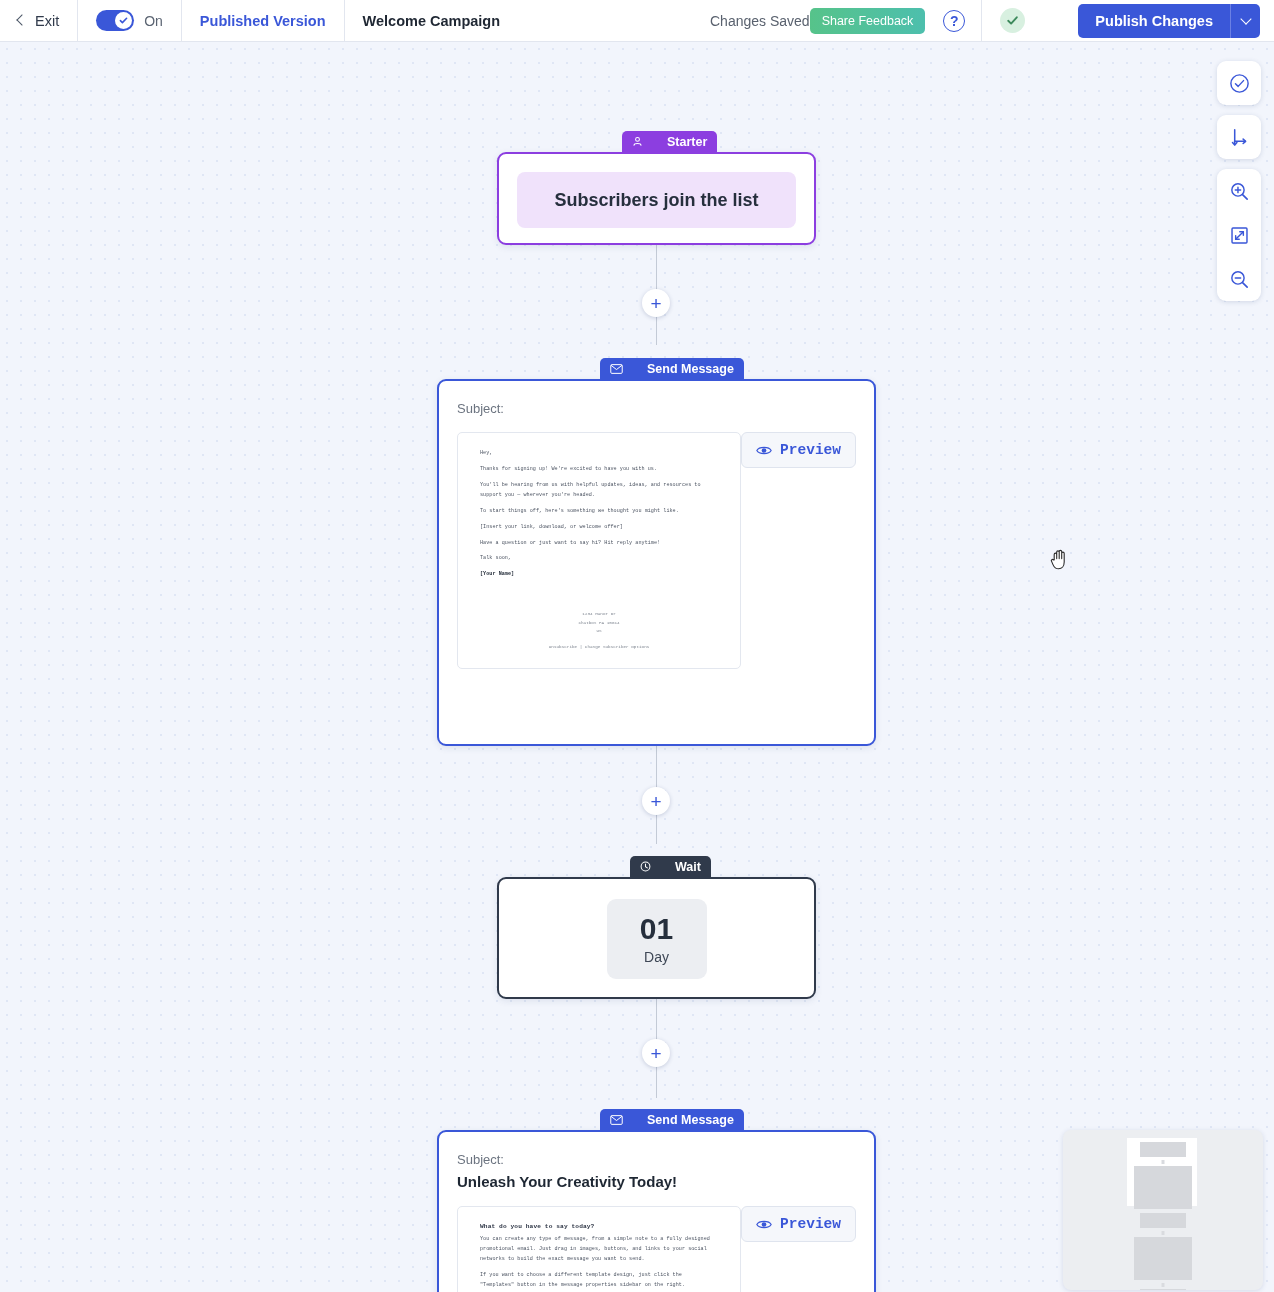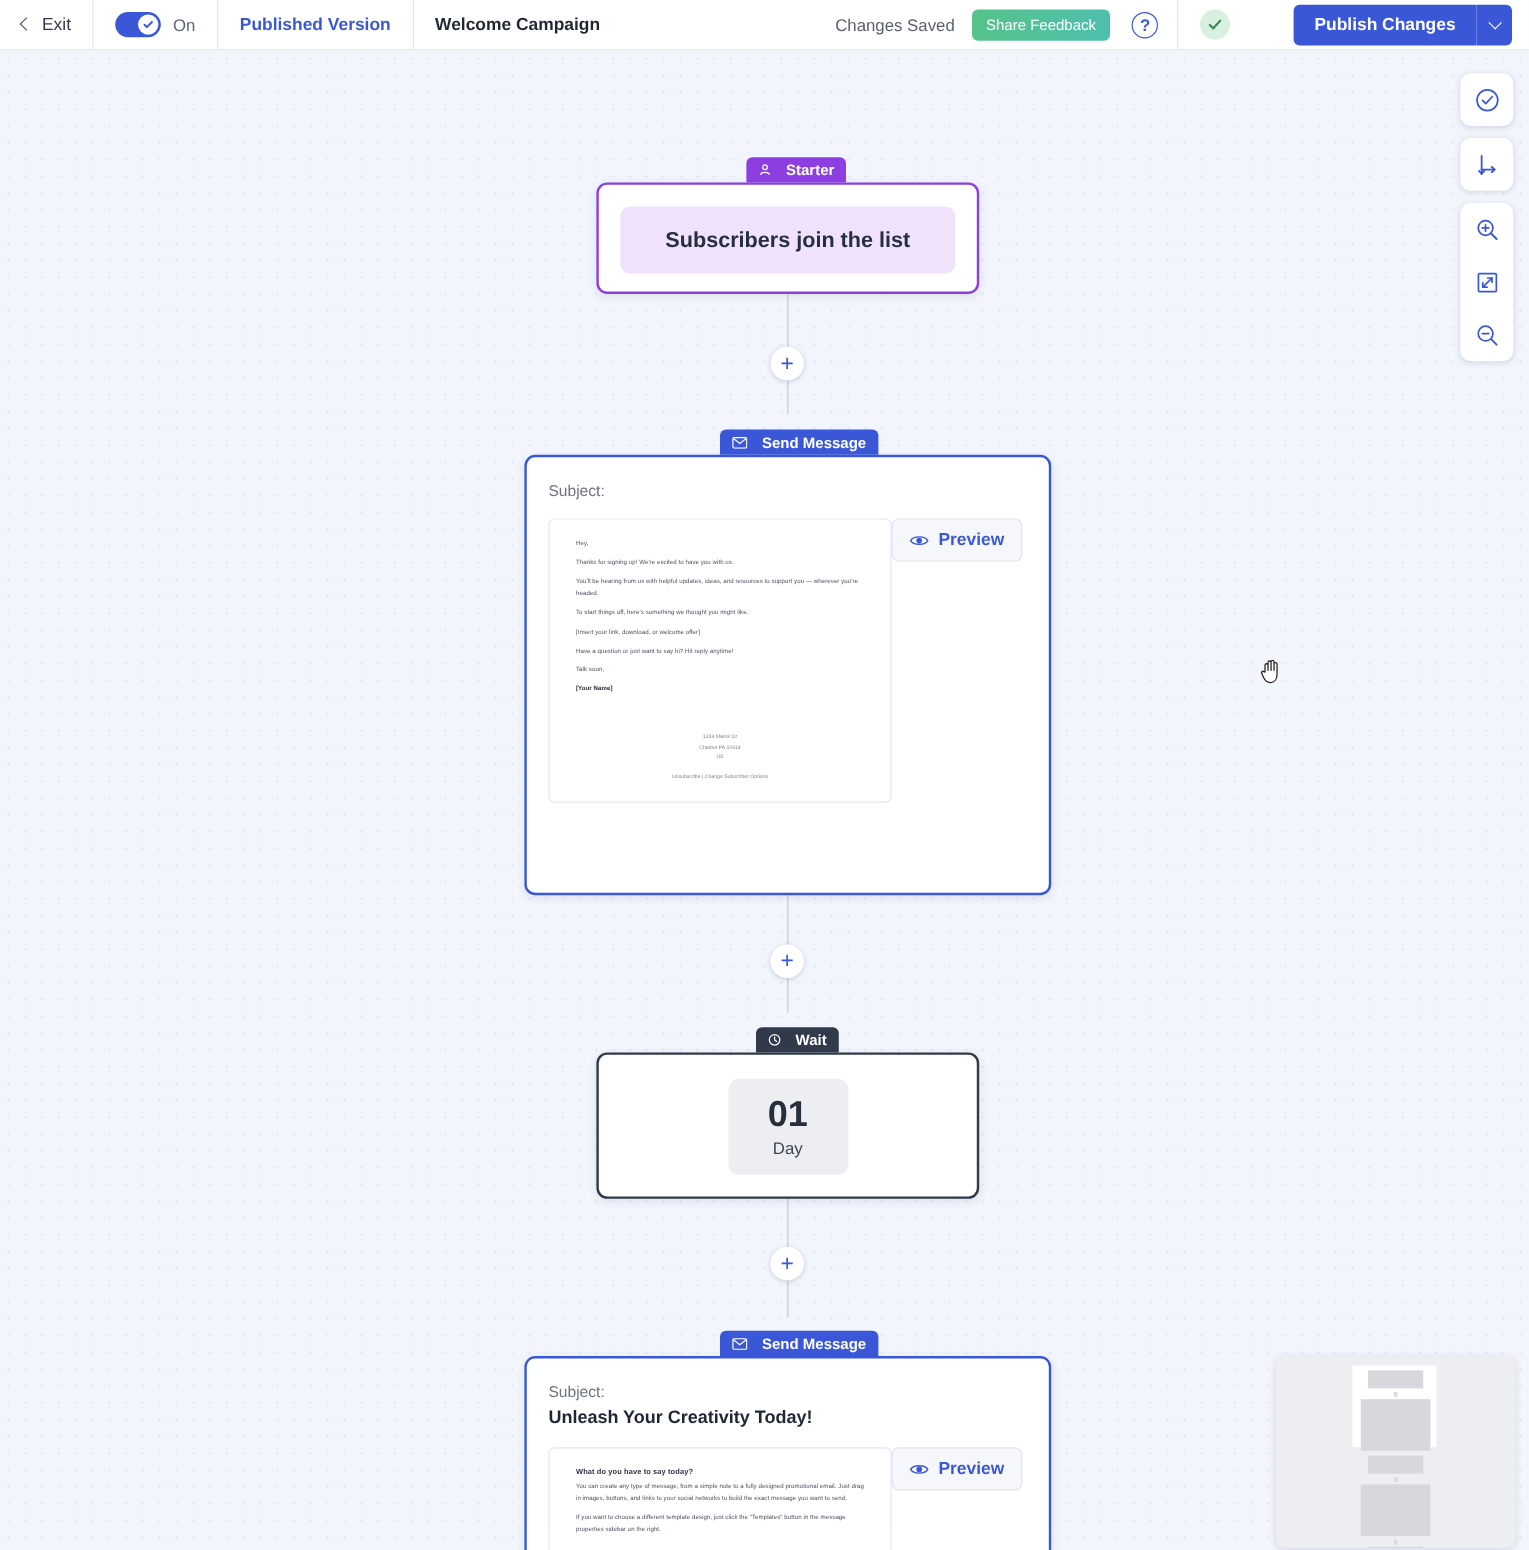--- a/index.html
+++ b/index.html
@@ -43,21 +43,21 @@
     background: #fff; display: flex; align-items: center; justify-content: center;
   }
   .toggle .knob svg { display: block; }
   .toggle-label { font-size: 14px; color: #5b6472; }
   .published-ver { color: #3a57d8; font-weight: bold; font-size: 14.5px; cursor: pointer; }
   .camp-name { color: #1f2733; font-weight: bold; font-size: 14.5px; }
 
   .tb-right {
     margin-left: auto; display: flex; align-items: center; height: 100%;
   }
-  .changes-saved { font-size: 14px; color: #59616e; padding-right: 14px; }
+  .changes-saved { font-size: 14px; color: #59616e; padding-right: 0; }
   .share-fb {
     background: linear-gradient(90deg, #56c38a 0%, #4dbfad 100%);
     color: #ffffff; font-size: 12.5px;
     padding: 6px 12px; border-radius: 5px; border: none;
     cursor: pointer; font-family: inherit;
   }
   .help-btn {
     width: 22px; height: 22px; border-radius: 50%;
     border: 1.7px solid #3a57d8; color: #3a57d8;
     font-size: 14px; font-weight: bold;
@@ -110,21 +110,21 @@
     position: absolute; width: 28px; height: 28px; border-radius: 50%;
     background: #ffffff; box-shadow: 0 1px 4px rgba(40,60,110,.22);
     display: flex; align-items: center; justify-content: center;
     color: #3a57d8; font-size: 19px; line-height: 1; cursor: pointer;
     left: 642px; font-family: "Liberation Sans", sans-serif;
   }
 
   
   .chip {
     position: absolute; height: 21px; border-radius: 5px 5px 0 0;
-    display: flex; align-items: center; gap: 12px;
+    display: flex; align-items: center; gap: 24px;
     padding: 0 10px; font-size: 12.5px; font-weight: bold; color: #fff;
     white-space: nowrap; z-index: 4; cursor: pointer;
   }
   .chip-starter { background: #8c3ee0; }
   .chip-msg { background: #3a57d8; }
   .chip-wait { background: #303a4b; }
 
   .card {
     position: absolute; background: #ffffff;
     border-radius: 9px; z-index: 3;
@@ -136,21 +136,21 @@
 
   .starter-inner {
     margin: 18px; background: #f0e2fb; border-radius: 8px;
     height: 56px; display: flex; align-items: center; justify-content: center;
     color: #262f3d; font-size: 18px; font-weight: bold;
   }
 
   .subj-label { font-size: 13px; color: #6c7480; padding: 20px 0 0 18px; }
   .subj-val { font-size: 15px; color: #1e2733; font-weight: bold; padding: 6px 0 0 18px; }
 
-  .msg-body { display: flex; padding: 16px 18px 18px 18px; gap: 0; }
+  .msg-body { display: flex; padding: 16px 18px 18px 18px; gap: 0; font-family: Liberation Mono, monospace; }
   .thumb {
     width: 286px; background: #fff;
     border: 1px solid #e3e7ef; border-radius: 5px;
     overflow: hidden; padding: 16px 22px;
   }
   .thumb-h {
     font-size: 6.2px; font-weight: bold; color: #2c3444;
     margin-bottom: 5px; letter-spacing: .1px;
   }
   .thumb p {

